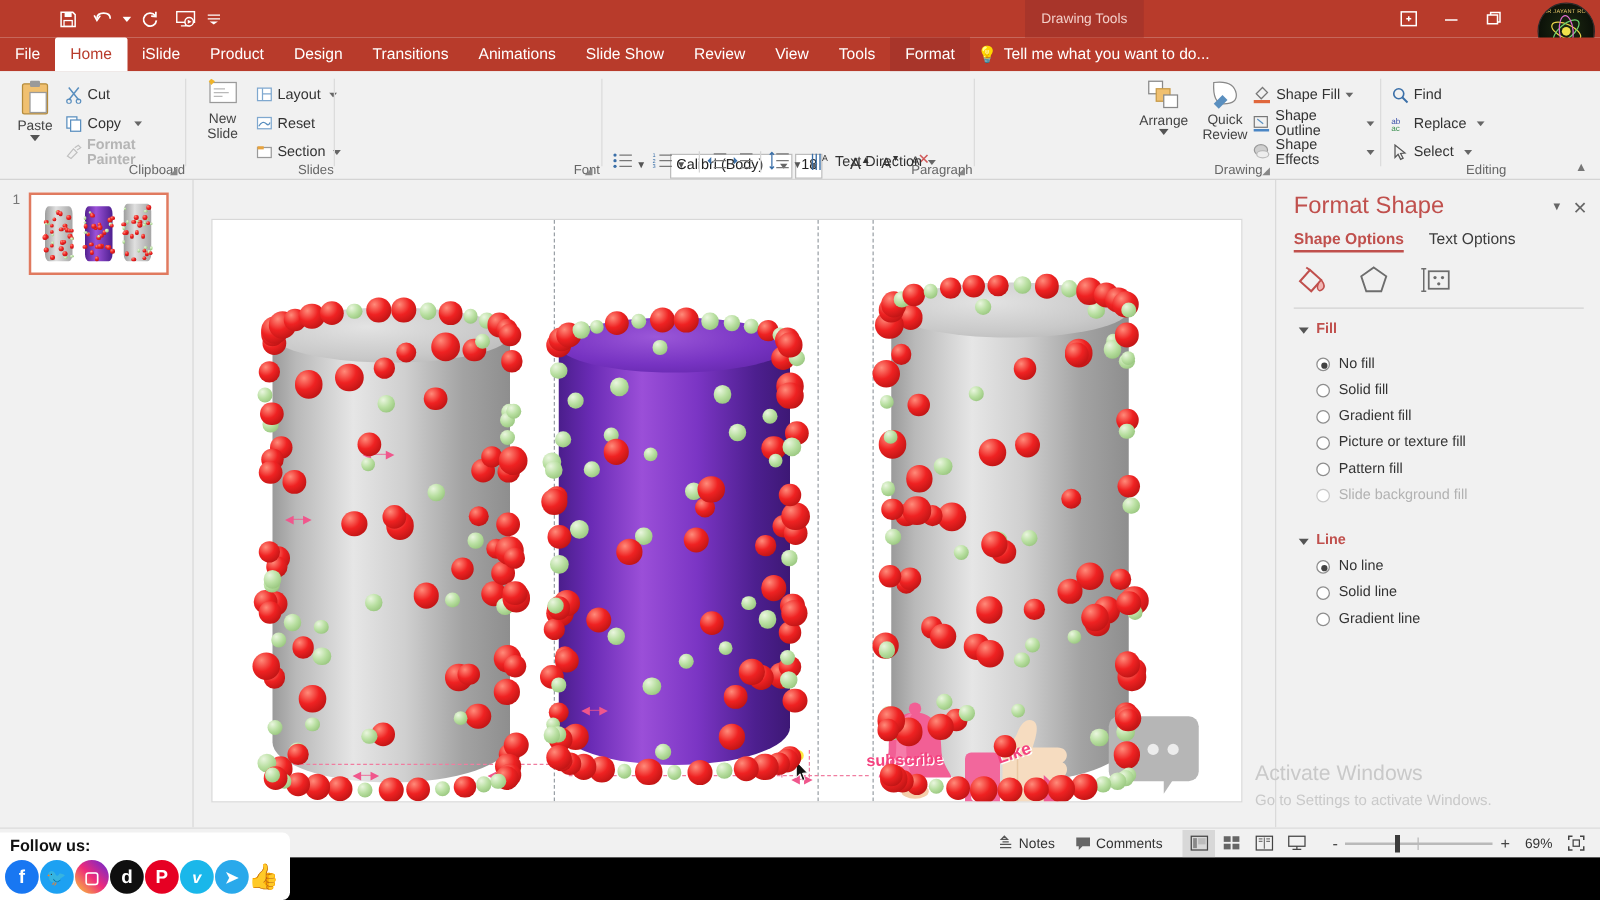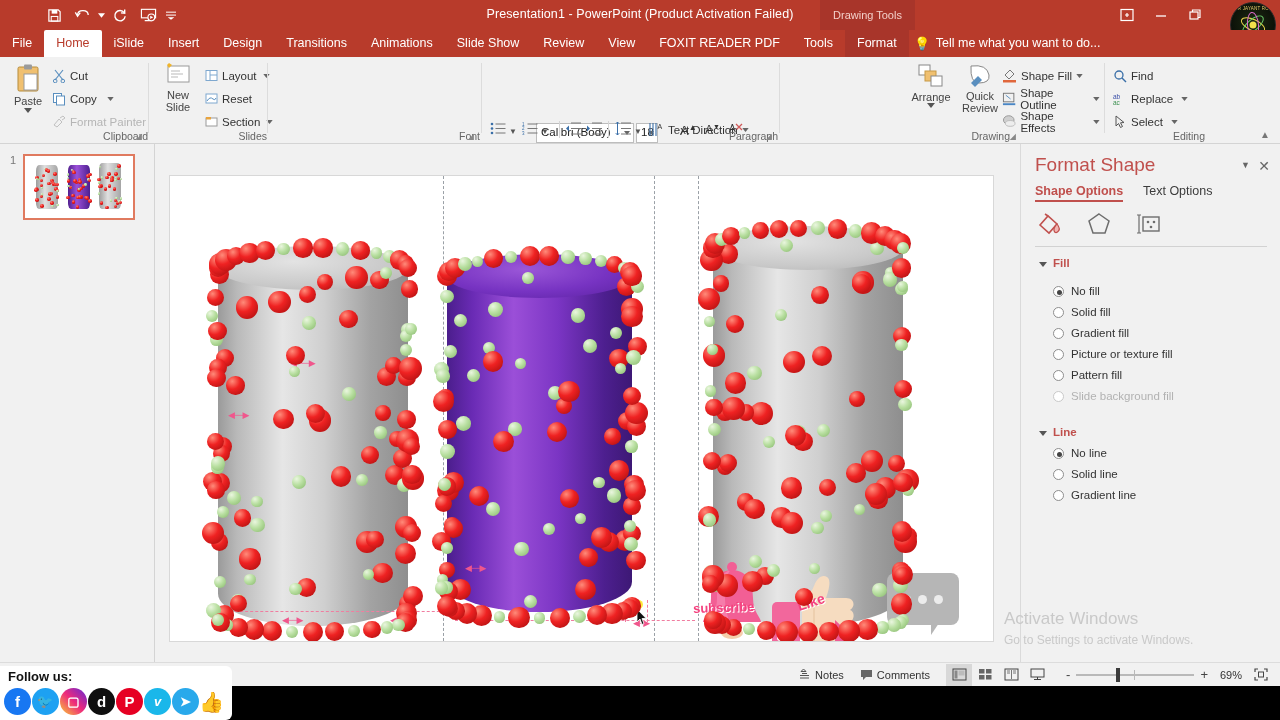--- a/index.html
+++ b/index.html
@@ -192,21 +192,20 @@
       </div>
       <div class="qbtn" style="width:18px">
         <svg width="10" height="9" viewBox="0 0 12 10">
             <path d="M0 1h12M0 4.5h12" stroke="#fff" stroke-width="1.2"></path>
             <path d="M2 7 L6 10 L10 7" fill="#fff"></path>
           </svg>
       </div>
     </div>
 
     <div class="drawtools">Drawing Tools</div>
-    <div class="title-text">Presentation1 - PowerPoint (Product Activation Failed)</div>
 
     <div class="wbtns">
       <div class="wbtn">
         <svg width="14" height="14" viewBox="0 0 14 14">
             <rect x="1" y="1.5" width="12" height="11" fill="none" stroke="#fff" stroke-width="1.2"></rect>
             <path d="M7 5v4M5 7h4" stroke="#fff" stroke-width="1.2"></path>
           </svg>
       </div>
       <div class="wbtn">
         <svg width="14" height="12" viewBox="0 0 14 12">
@@ -228,28 +227,27 @@
       <div class="ring ring3"></div>
       <div class="ctr"></div>
       <div class="txt txt2">chemistry</div>
     </div>
   </div>
 
   <div class="tabs">
     <div class="tab">File</div>
     <div class="tab active">Home</div>
     <div class="tab">iSlide</div>
-    <div class="tab">Insert</div>
+    <div class="tab">Product</div>
     <div class="tab">Design</div>
     <div class="tab">Transitions</div>
     <div class="tab">Animations</div>
     <div class="tab">Slide Show</div>
     <div class="tab">Review</div>
     <div class="tab">View</div>
-    <div class="tab">FOXIT READER PDF</div>
     <div class="tab">Tools</div>
     <div class="tab ctx">Format</div>
     <div class="tellme">
       <span class="bulb">💡</span>
       <span>Tell me what you want to do...</span>
     </div>
   </div>
 
   <div class="ribbon">
 
@@ -276,21 +274,21 @@
       <div class="btnsm" style="position:absolute;left:52px;top:31px;">
         <svg width="14" height="14" viewBox="0 0 14 14">
             <rect x="1.5" y="1.5" width="8" height="9" fill="#fff" stroke="#5a8fbf"></rect>
             <rect x="4.5" y="4" width="8" height="9" fill="#fff" stroke="#5a8fbf"></rect>
           </svg>
         <span>Copy</span>
         <svg width="7" height="4" viewBox="0 0 8 5" style="margin-left:6px">
             <path d="M0 0 L4 5 L8 0z" fill="#666"></path>
           </svg>
       </div>
-      <div class="btnsm dis" style="position:absolute;left:52px;top:54px;">
+      <div class="btnsm dis" style="position:absolute;left:52px;top:54px;font-weight:bold;">
         <svg width="14" height="14" viewBox="0 0 14 14">
             <path d="M2 10 L7 4 L10 7 L5 12z" fill="none" stroke="#c0c0c0"></path>
             <path d="M8 3 L11 1 L13 3 L10 5" fill="none" stroke="#c0c0c0"></path>
           </svg>
         <span>Format Painter</span>
       </div>
       <div class="glabel">Clipboard</div>
       <div class="dlg" style="right:6px;">◢</div>
     </div>
     <div class="gdiv" style="left:148px;"></div>

